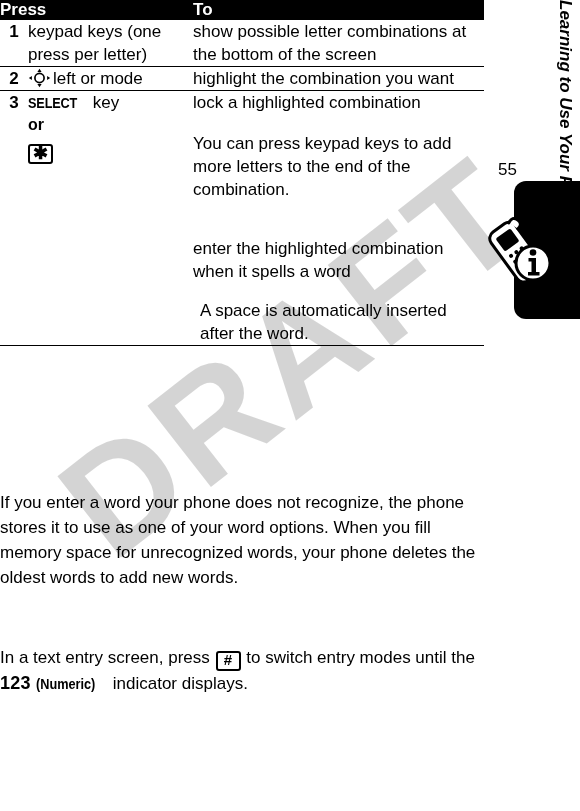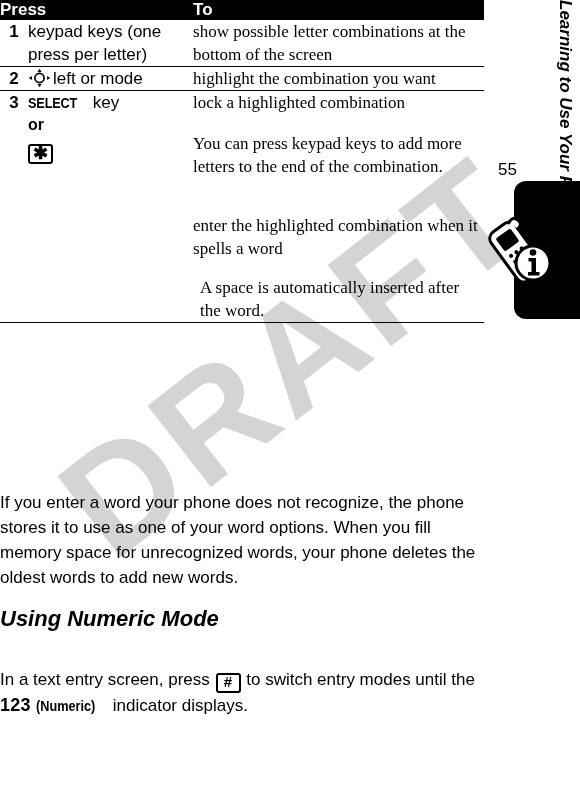--- a/index.html
+++ b/index.html
@@ -105,21 +105,20 @@
   td.cell-act {
     font-size: 17px;
     line-height: 23px;
     padding-right: 10px;
   }
   td.cell-res {
     font-size: 17px;
     line-height: 23px;
     padding-left: 8px;
     padding-right: 8px;
-    font-family: Liberation Serif, serif;
   }
   .res-note {
     margin-top: 18px;
   }
   .res-note.tight { margin-top: 16px; margin-left: 7px; }
 
   .select-key {
     font-family: "Liberation Sans Narrow", "Liberation Sans", sans-serif;
     font-weight: bold;
     font-size: 15.5px;
@@ -312,23 +311,22 @@
       </tr>
 
       <tr class="last-rule">
         <td colspan="3" style="height:0;line-height:0;font-size:0;"></td>
       </tr>
     </tbody>
   </table>
 
   <div class="para" style="top:490px;">If you enter a word your phone does not recognize, the phone stores it to use as one of your word options. When you fill memory space for unrecognized words, your phone deletes the oldest words to add new words.</div>
 
-  <div class="section-head" style="top:606px;">Using Numeric Mode</div>
-
-  <div class="para" style="top:667px;"><span>In a text entry screen, press</span> <span class="keycap inline">#</span> <span>to switch entry modes until the</span> <span class="numeric-ind">123</span> <span class="numeric-word">(Numeric)</span> <span>indicator displays.</span></div>
+
+  <div class="para" style="top:645px;"><span>In a text entry screen, press</span> <span class="keycap inline">#</span> <span>to switch entry modes until the</span> <span class="numeric-ind">123</span> <span class="numeric-word">(Numeric)</span> <span>indicator displays.</span></div>
 
 
 </div>
 
 <div id="sidebar">
 
   <div id="page-number">55</div>
 
   <div id="side-tab"></div>
 

